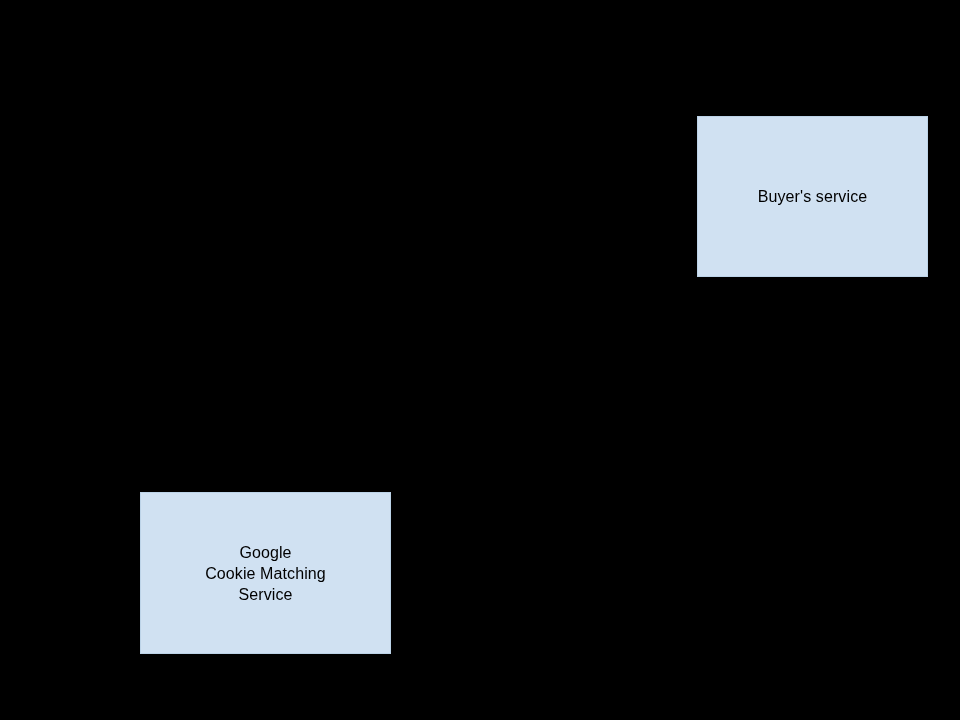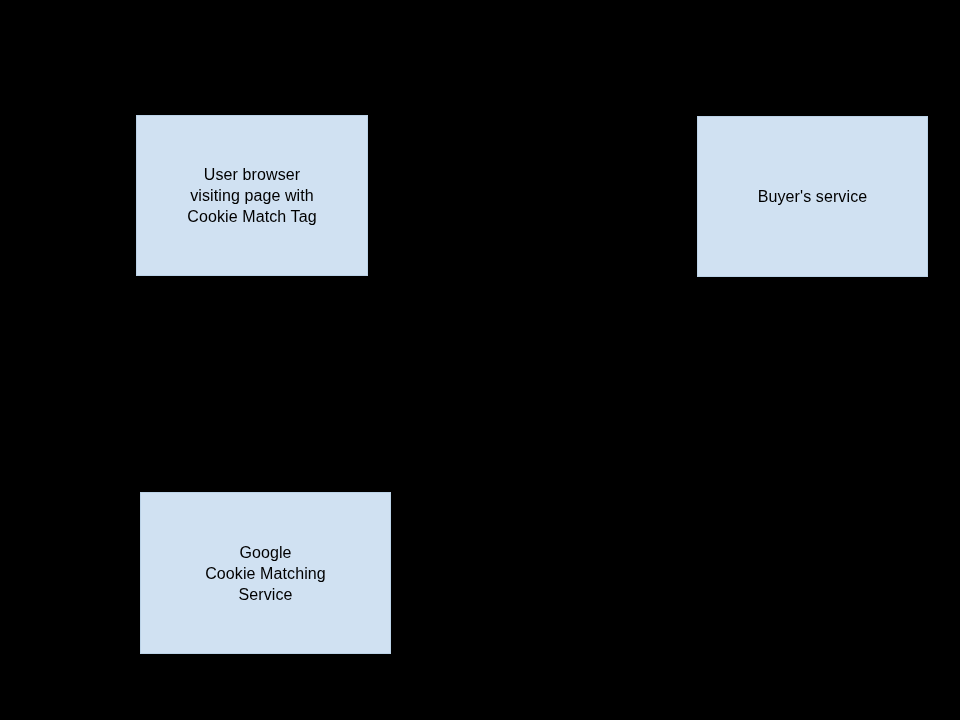--- a/index.html
+++ b/index.html
@@ -52,25 +52,20 @@
     top: 492px;
     width: 251px;
     height: 162px;
   }
 </style>
 </head>
 <body>
 
 <div id="canvas">
 
-  <div class="node" id="node-user-browser">
-    <span class="node-label">User browser
-visiting page with
-Cookie Match Tag</span>
-  </div>
 
   <div class="node" id="node-buyers-service">
     <span class="node-label">Buyer's service</span>
   </div>
 
   <div class="node" id="node-google-cookie-matching">
     <span class="node-label">Google
 Cookie Matching
 Service</span>
   </div>

